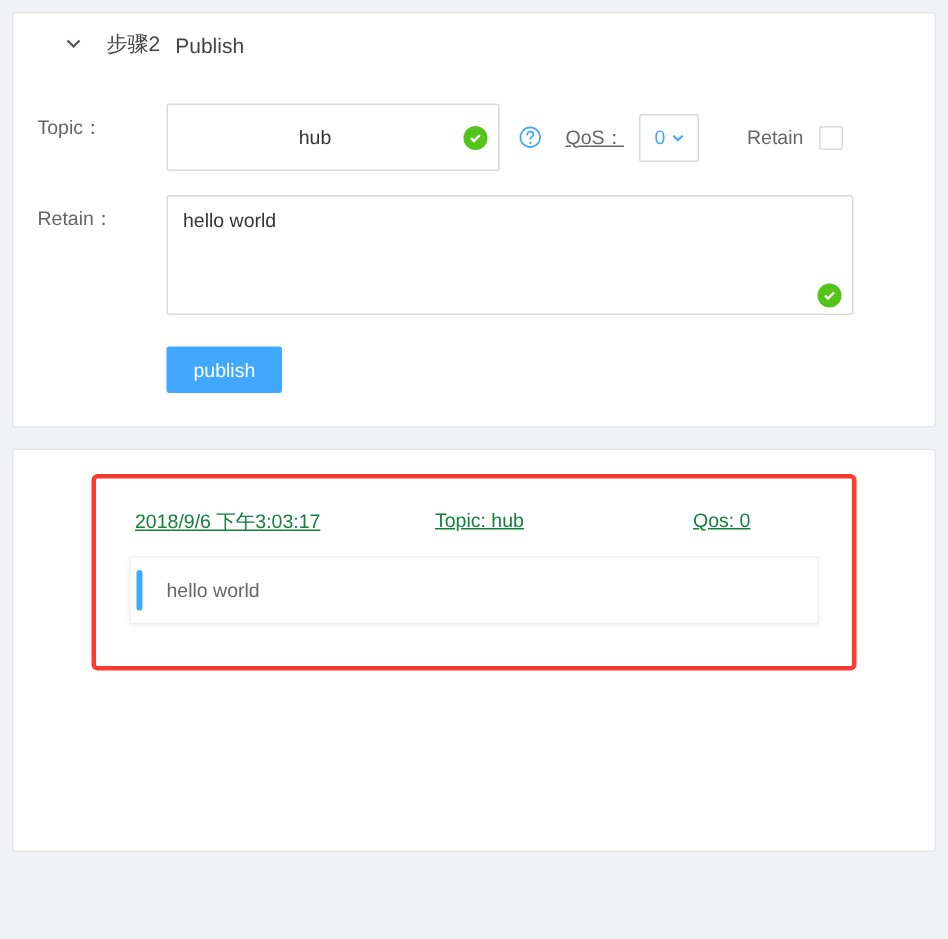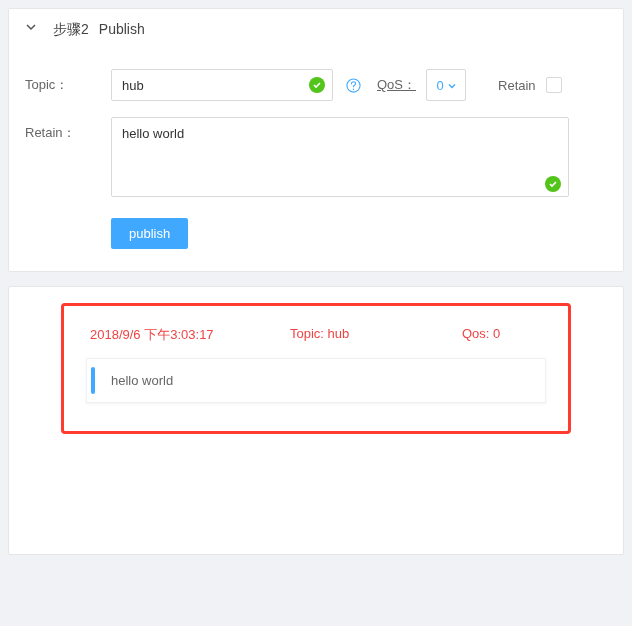--- a/index.html
+++ b/index.html
@@ -16,25 +16,26 @@
     margin: 0 auto;
   }
   .card {
     background: #fff;
     border: 1px solid #e6e6e6;
     border-radius: 2px;
     margin-bottom: 14px;
   }
   .card-header {
     display: flex;
-    align-items: flex-start;
+    align-items: center;
     padding: 12px 16px;
     font-size: 14px;
     color: #444;
     font-weight: 400;
+    margin-left: 18px;
   }
   .card-header .chev {
     display: inline-flex;
     width: 14px;
     height: 14px;
     margin-right: 14px;
     color: #555;
   }
   .card-header .step-num { margin-right: 10px; }
   .card-body { padding: 4px 16px 22px 16px; }
@@ -53,27 +54,28 @@
   }
   .form-content {
     flex: 1;
     display: flex;
     align-items: center;
     gap: 10px;
   }
 
   .input-text {
     width: 222px;
-    height: 32px;
+    height: 45px;
     border: 1px solid #d9d9d9;
     border-radius: 2px;
     padding: 0 34px 0 10px;
     font-size: 13px;
     color: #333;
     outline: none;
+    text-align: center;
   }
   .input-wrap {
     position: relative;
     display: inline-block;
   }
   .input-wrap .check {
     position: absolute;
     right: 8px;
     top: 50%;
     transform: translateY(-50%);
@@ -168,23 +170,24 @@
 
   .msg-card-body { padding: 10px 16px 120px 16px; }
   .highlight-box {
     border: 3px solid #ff3b30;
     border-radius: 4px;
     padding: 14px 22px 28px 22px;
     margin: 6px 36px 0 36px;
   }
   .msg-meta {
     display: flex;
-    color: #ef4444;
+    color: #15803d;
     font-size: 13px;
     padding: 6px 4px 14px 4px;
+    text-decoration: underline;
   }
   .msg-meta .ts { flex: 0 0 200px; }
   .msg-meta .topic { flex: 1; }
   .msg-meta .qos { flex: 0 0 80px; text-align: left; }
 
   .msg-body {
     border: 1px solid #f0f0f0;
     background: #fff;
     box-shadow: 0 1px 3px rgba(0,0,0,0.05);
     display: flex;

